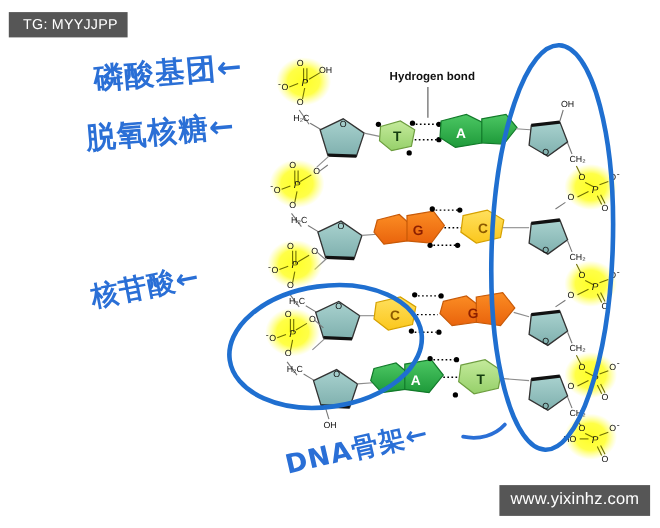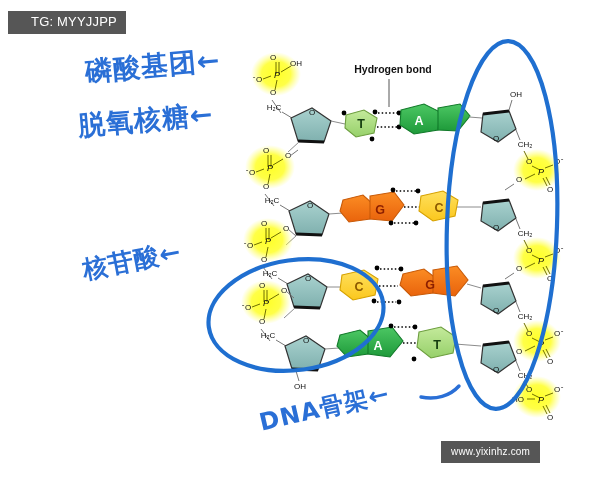--- a/index.html
+++ b/index.html
@@ -12,26 +12,26 @@
   }
   #stage{position:relative;width:600px;height:480px;background:#fff;}
   #svg-root{position:absolute;left:0;top:0;width:600px;height:480px;}
 
   .tag-chip{
     position:absolute;
     background:#565656;
     color:#ffffff;
     font-size:13px;
     letter-spacing:.2px;
-    padding:4px 9px 5px 23px;
+    padding:4px 9px 5px 13px;
     line-height:1.1;
     white-space:nowrap;
   }
   #tg-chip{left:8px;top:11px;}
-  #site-chip{left:441px;top:441px;font-size:10px;padding:5px 10px 6px 10px;}
+  #site-chip{left:454px;top:441px;font-size:15px;padding:5px 10px 6px 10px;}
 
   .hw{
     position:absolute;
     color:#2a6fd6;
     font-family:"DejaVu Sans", sans-serif;
     font-weight:700;
     white-space:nowrap;
     letter-spacing:1px;
   }
   #hw-phosphate{left:85px;top:48px;font-size:27px;transform:rotate(-5deg);}

